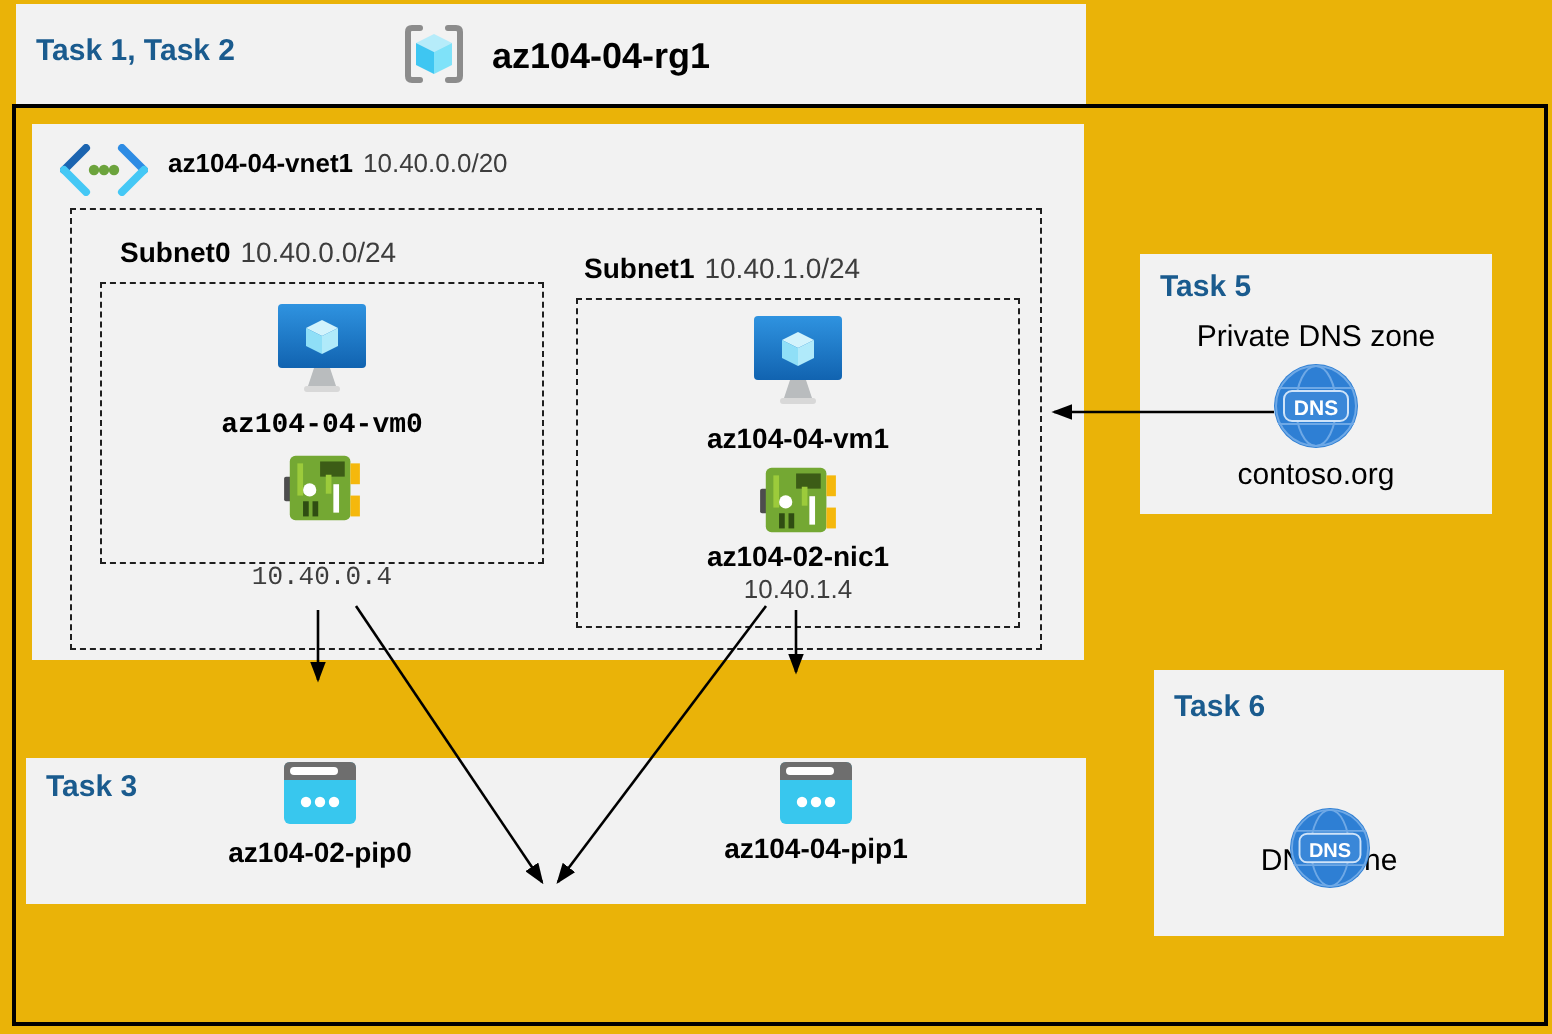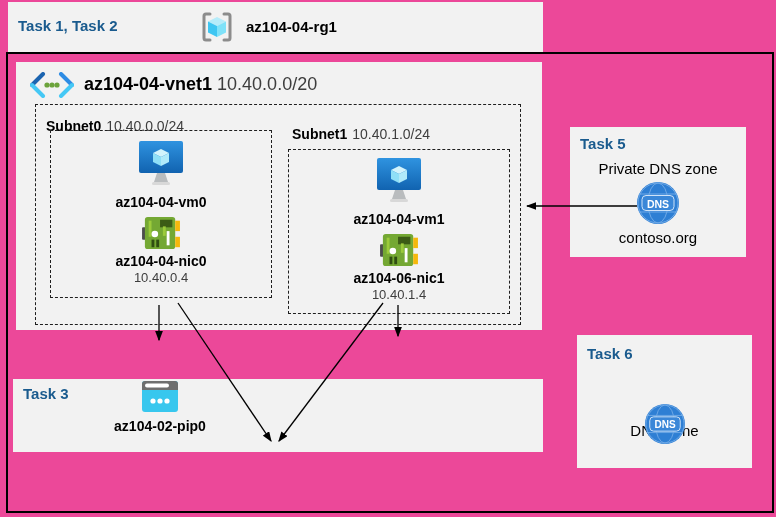--- a/index.html
+++ b/index.html
@@ -1,30 +1,30 @@
 <!DOCTYPE html>
 <html style="--accent: #1a5b8e; --band: #f2f2f2; --arrow: #000000; --vm_blue: #1b78cc; --nic_green: #74a833; --pip_cyan: #38c7ee; --shield_blue: #2b9ce8; --dns_blue: #2e7fd4;"><head>
 <meta charset="utf-8">
 <style>
   html,body { margin:0; padding:0; background:#fff; }
   #canvas {
-    position:relative; width:776px; height:517px; background:#ec4899;
+    position:relative; width:776px; height:517px; background:#eab308;
     font-family:"Liberation Sans", sans-serif; color:#000; overflow:hidden;
   }
   .band { position:absolute; background:var(--band,#f2f2f2); }
   .frame { position:absolute; border:2px solid #000; box-sizing:border-box; background:transparent; }
   .tasklabel { position:absolute; color:var(--accent,#1a5b8e); font-weight:700; font-size:15px; white-space:nowrap; }
   .dashedbox { position:absolute; border:1px dashed #1f1f1f; box-sizing:border-box; }
   .subnetlabel { position:absolute; font-size:14px; white-space:nowrap; }
   .subnetlabel .b { font-weight:700; color:#000; }
   .subnetlabel .c { color:#3d3d3d; margin-left:5px; }
-  .vnettitle { position:absolute; font-size:18px; white-space:nowrap; }
+  .vnettitle { position:absolute; font-size:13px; white-space:nowrap; }
   .vnettitle .b { font-weight:700; }
   .vnettitle .c { color:#3d3d3d; margin-left:5px; }
-  .rgname { position:absolute; font-weight:700; font-size:15px; white-space:nowrap; }
+  .rgname { position:absolute; font-weight:700; font-size:18px; white-space:nowrap; }
   .nodename { position:absolute; left:0; width:100%; text-align:center; font-weight:700; font-size:14px; white-space:nowrap; }
   .ip { position:absolute; left:0; width:100%; text-align:center; font-size:13px; color:#3d3d3d; }
   .icon { position:absolute; }
   .centerx { left:50%; }
   .boxtitle { position:absolute; left:0; width:100%; text-align:center; font-weight:400; font-size:15px; }
   svg { display:block; }
   #arrows { position:absolute; left:0; top:0; pointer-events:none; }
 </style>
 </head>
 <body>
@@ -58,24 +58,24 @@
         <circle cx="22" cy="13" r="2.6" fill="#6ca33c"></circle>
         <circle cx="27" cy="13" r="2.6" fill="#6ca33c"></circle>
       </svg>
     </span>
     <span class="vnettitle" style="left:68px; top:12px;">
       <span class="b">az104-04-vnet1</span><span class="c">10.40.0.0/20</span>
     </span>
 
     <div class="dashedbox" style="left:19px; top:42px; width:486px; height:221px;"></div>
 
-    <span class="subnetlabel" style="left:30px; top:56px;">
+    <span class="subnetlabel" style="left:44px; top:56px;">
       <span class="b">Subnet0</span><span class="c">10.40.0.0/24</span>
     </span>
-    <div class="dashedbox" style="left:34px; top:68px; width:222px; height:168px;">
+    <div class="dashedbox" style="left:34px; top:79px; width:222px; height:141px;font-family:Liberation Mono, monospace;">
       <span class="icon centerx" style="top:10px; margin-left:-23px;">
         <svg width="46" height="46" viewBox="0 0 46 46">
           <defs>
               <linearGradient id="vmg" x1="0" y1="0" x2="0" y2="1">
             <stop offset="0" stop-color="#2f93e0"></stop>
                 <stop offset="1" stop-color="#1163b0"></stop>
               </linearGradient>
             </defs>
           <rect x="1" y="0" width="44" height="32" rx="2" fill="url(#vmg)"></rect>
           <polygon points="23,8 31,12 23,16 15,12" fill="#d2f3fc"></polygon>
@@ -94,21 +94,20 @@
           <rect x="7" y="6" width="3" height="17" fill="#9ccb3b"></rect>
           <circle cx="13.5" cy="20" r="3.5" fill="#ffffff"></circle>
           <rect x="10" y="26" width="3" height="8" fill="#2f4d12"></rect>
           <rect x="15" y="26" width="3" height="8" fill="#2f4d12"></rect>
           <rect x="26" y="17" width="3" height="15" fill="#ffffff"></rect>
           <rect x="22" y="12" width="3" height="10" fill="#9ccb3b"></rect>
           <rect x="35" y="6" width="5" height="11" fill="#f5b80c"></rect>
           <rect x="35" y="23" width="5" height="11" fill="#f5b80c"></rect>
         </svg>
       </span>
-      <span class="nodename" style="top:122px;">az104-04-nic0</span>
       <span class="ip" style="top:139px;">10.40.0.4</span>
     </div>
 
     <span class="subnetlabel" style="left:276px; top:64px;">
       <span class="b">Subnet1</span><span class="c">10.40.1.0/24</span>
     </span>
     <div class="dashedbox" style="left:272px; top:87px; width:222px; height:165px;">
       <span class="icon centerx" style="top:8px; margin-left:-23px;">
         <svg width="46" height="46" viewBox="0 0 46 46">
           <rect x="1" y="0" width="44" height="32" rx="2" fill="url(#vmg)"></rect>
@@ -128,21 +127,21 @@
           <rect x="7" y="6" width="3" height="17" fill="#9ccb3b"></rect>
           <circle cx="13.5" cy="20" r="3.5" fill="#ffffff"></circle>
           <rect x="10" y="26" width="3" height="8" fill="#2f4d12"></rect>
           <rect x="15" y="26" width="3" height="8" fill="#2f4d12"></rect>
           <rect x="26" y="17" width="3" height="15" fill="#ffffff"></rect>
           <rect x="22" y="12" width="3" height="10" fill="#9ccb3b"></rect>
           <rect x="35" y="6" width="5" height="11" fill="#f5b80c"></rect>
           <rect x="35" y="23" width="5" height="11" fill="#f5b80c"></rect>
         </svg>
       </span>
-      <span class="nodename" style="top:120px;">az104-06-nic1</span>
+      <span class="nodename" style="top:120px;">az104-02-nic1</span>
       <span class="ip" style="top:137px;text-align:center;">10.40.1.4</span>
     </div>
   </div>
 
   <div class="band" style="left:570px; top:127px; width:176px; height:130px;">
     <span class="tasklabel" style="left:10px; top:8px;">Task 5</span>
     <span class="boxtitle" style="top:33px;">Private DNS zone</span>
     <span class="icon centerx" style="top:55px; margin-left:-21px;">
       <svg width="42" height="42" viewBox="0 0 42 42">
         <circle cx="21" cy="21" r="21" fill="#2e7fd4"></circle>
@@ -181,20 +180,33 @@
           <rect x="0" y="0" width="36" height="31" rx="3" fill="#38c7ee"></rect>
           <path d="M0,9 L0,3 Q0,0 3,0 L33,0 Q36,0 36,3 L36,9 Z" fill="#6e6e6e"></path>
           <rect x="3" y="2.5" width="24" height="4" rx="2" fill="#ffffff"></rect>
           <circle cx="11" cy="20" r="2.6" fill="#ffffff"></circle>
           <circle cx="18" cy="20" r="2.6" fill="#ffffff"></circle>
           <circle cx="25" cy="20" r="2.6" fill="#ffffff"></circle>
         </svg>
       </span>
       <span class="nodename" style="position:relative; display:block; top:6px;">az104-02-pip0</span>
     </div>
+    <div style="position:absolute; left:325px; top:2px; width:140px;">
+      <span class="icon" style="position:relative; display:block; margin:0 auto; width:36px;">
+        <svg width="36" height="31" viewBox="0 0 36 31">
+          <rect x="0" y="0" width="36" height="31" rx="3" fill="#38c7ee"></rect>
+          <path d="M0,9 L0,3 Q0,0 3,0 L33,0 Q36,0 36,3 L36,9 Z" fill="#6e6e6e"></path>
+          <rect x="3" y="2.5" width="24" height="4" rx="2" fill="#ffffff"></rect>
+          <circle cx="11" cy="20" r="2.6" fill="#ffffff"></circle>
+          <circle cx="18" cy="20" r="2.6" fill="#ffffff"></circle>
+          <circle cx="25" cy="20" r="2.6" fill="#ffffff"></circle>
+        </svg>
+      </span>
+      <span class="nodename" style="position:relative; display:block; top:4px;">az104-04-pip1</span>
+    </div>
   </div>
 
 
   <svg id="arrows" width="776" height="517" viewBox="0 0 776 517">
     <defs>
       <marker id="ah" markerWidth="8" markerHeight="6" refX="7" refY="3" orient="auto">
         <path d="M0,0 L8,3 L0,6 Z" fill="#000"></path>
       </marker>
     </defs>
     <line x1="637" y1="206" x2="527" y2="206" stroke="#000" stroke-width="1.3" marker-end="url(#ah)"></line>

